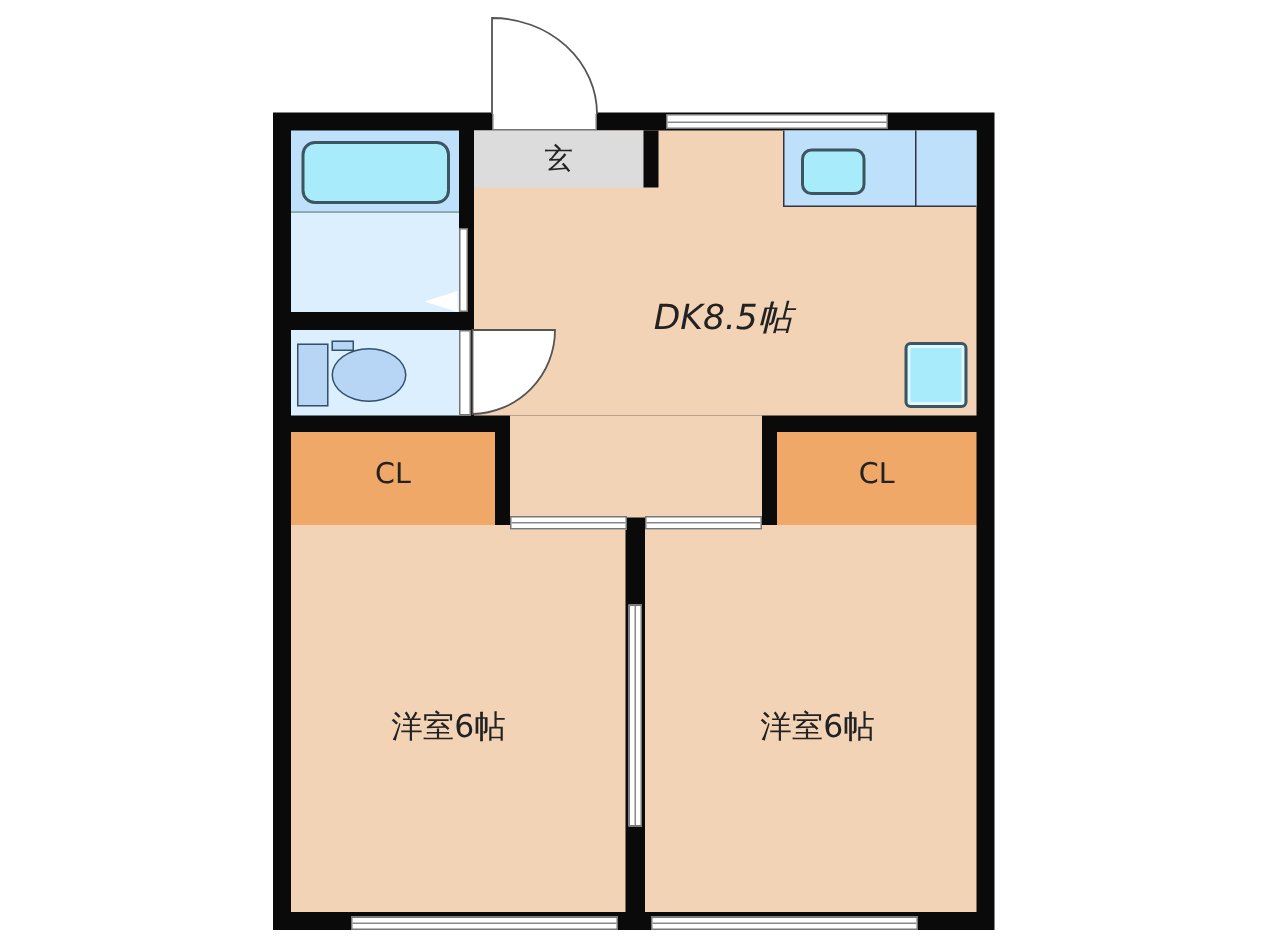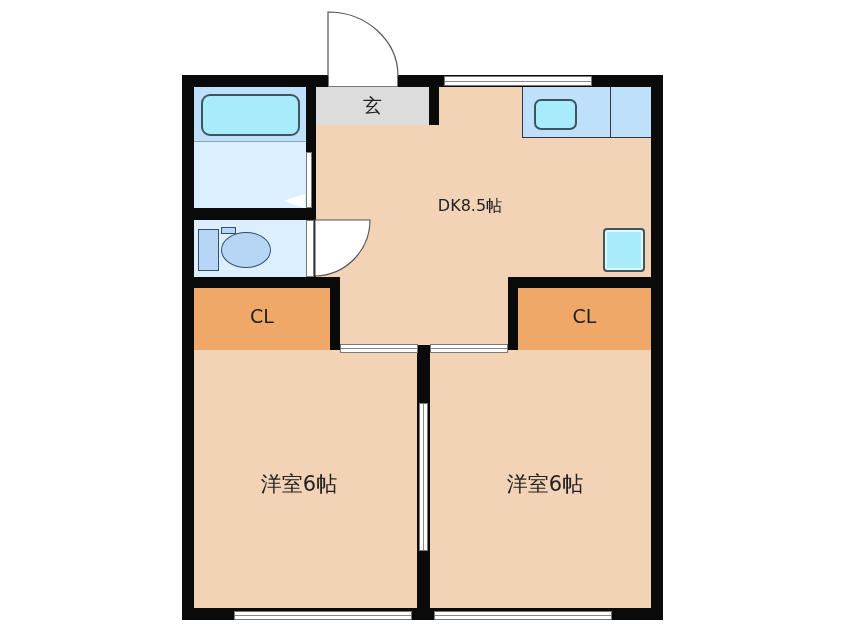--- a/index.html
+++ b/index.html
@@ -50,21 +50,21 @@
 </svg>
 
 <div class="win" style="left:444px;top:76px;width:148px;height:10px;"></div>
 
 <div class="abs wet2" style="left:522px;top:87px;width:129px;height:51px;border-left:1px solid #334;border-bottom:1px solid #334;"></div>
 <div class="abs" style="left:610px;top:87px;width:1px;height:51px;background:#334;"></div>
 <div class="abs" style="left:534px;top:99px;width:43px;height:31px;background:#a8ecfb;border:2px solid #3d5560;border-radius:7px;"></div>
 
 <div class="abs" style="left:603px;top:228px;width:42px;height:44px;background:#a8ecfb;border:2px solid #3d5560;border-radius:4px;box-shadow:inset 0 0 0 2px #dff7ff;"></div>
 
-<div class="label" style="left:390px;top:196px;width:160px;font-size:16px;">DK8.5帖</div>
+<div class="label" style="left:402px;top:196px;width:160px;font-size:23px;font-style:italic;">DK8.5帖</div>
 
 <div class="abs cl" style="left:194px;top:288px;width:136px;height:62px;"></div>
 <div class="label" style="left:194px;top:305px;width:136px;font-size:19px;">CL</div>
 <div class="abs cl" style="left:518px;top:288px;width:133px;height:62px;"></div>
 <div class="label" style="left:518px;top:305px;width:133px;font-size:19px;">CL</div>
 
 <div class="abs floor" style="left:194px;top:350px;width:223px;height:258px;"></div>
 <div class="abs floor" style="left:430px;top:350px;width:221px;height:258px;"></div>
 <div class="label" style="left:194px;top:470px;width:210px;font-size:21px;">洋室6帖</div>
 <div class="label" style="left:440px;top:470px;width:210px;font-size:21px;">洋室6帖</div>

